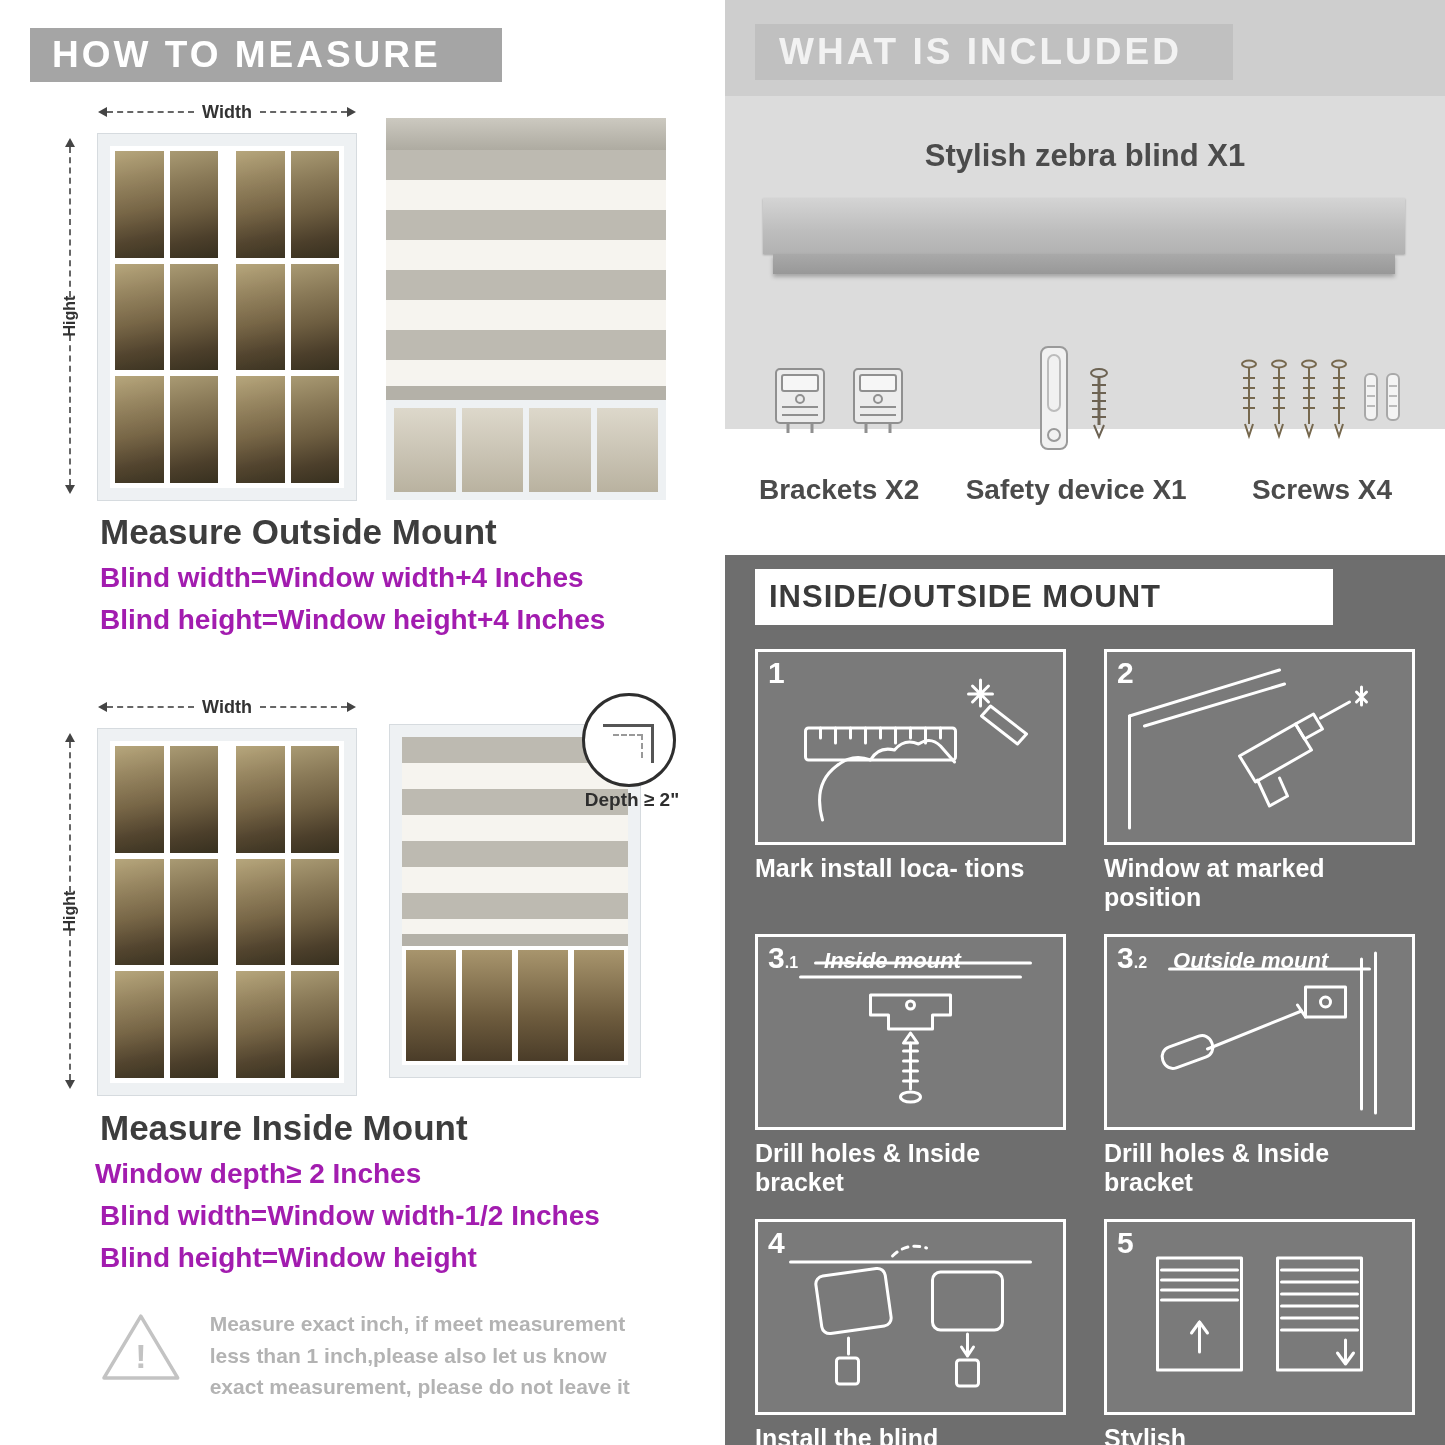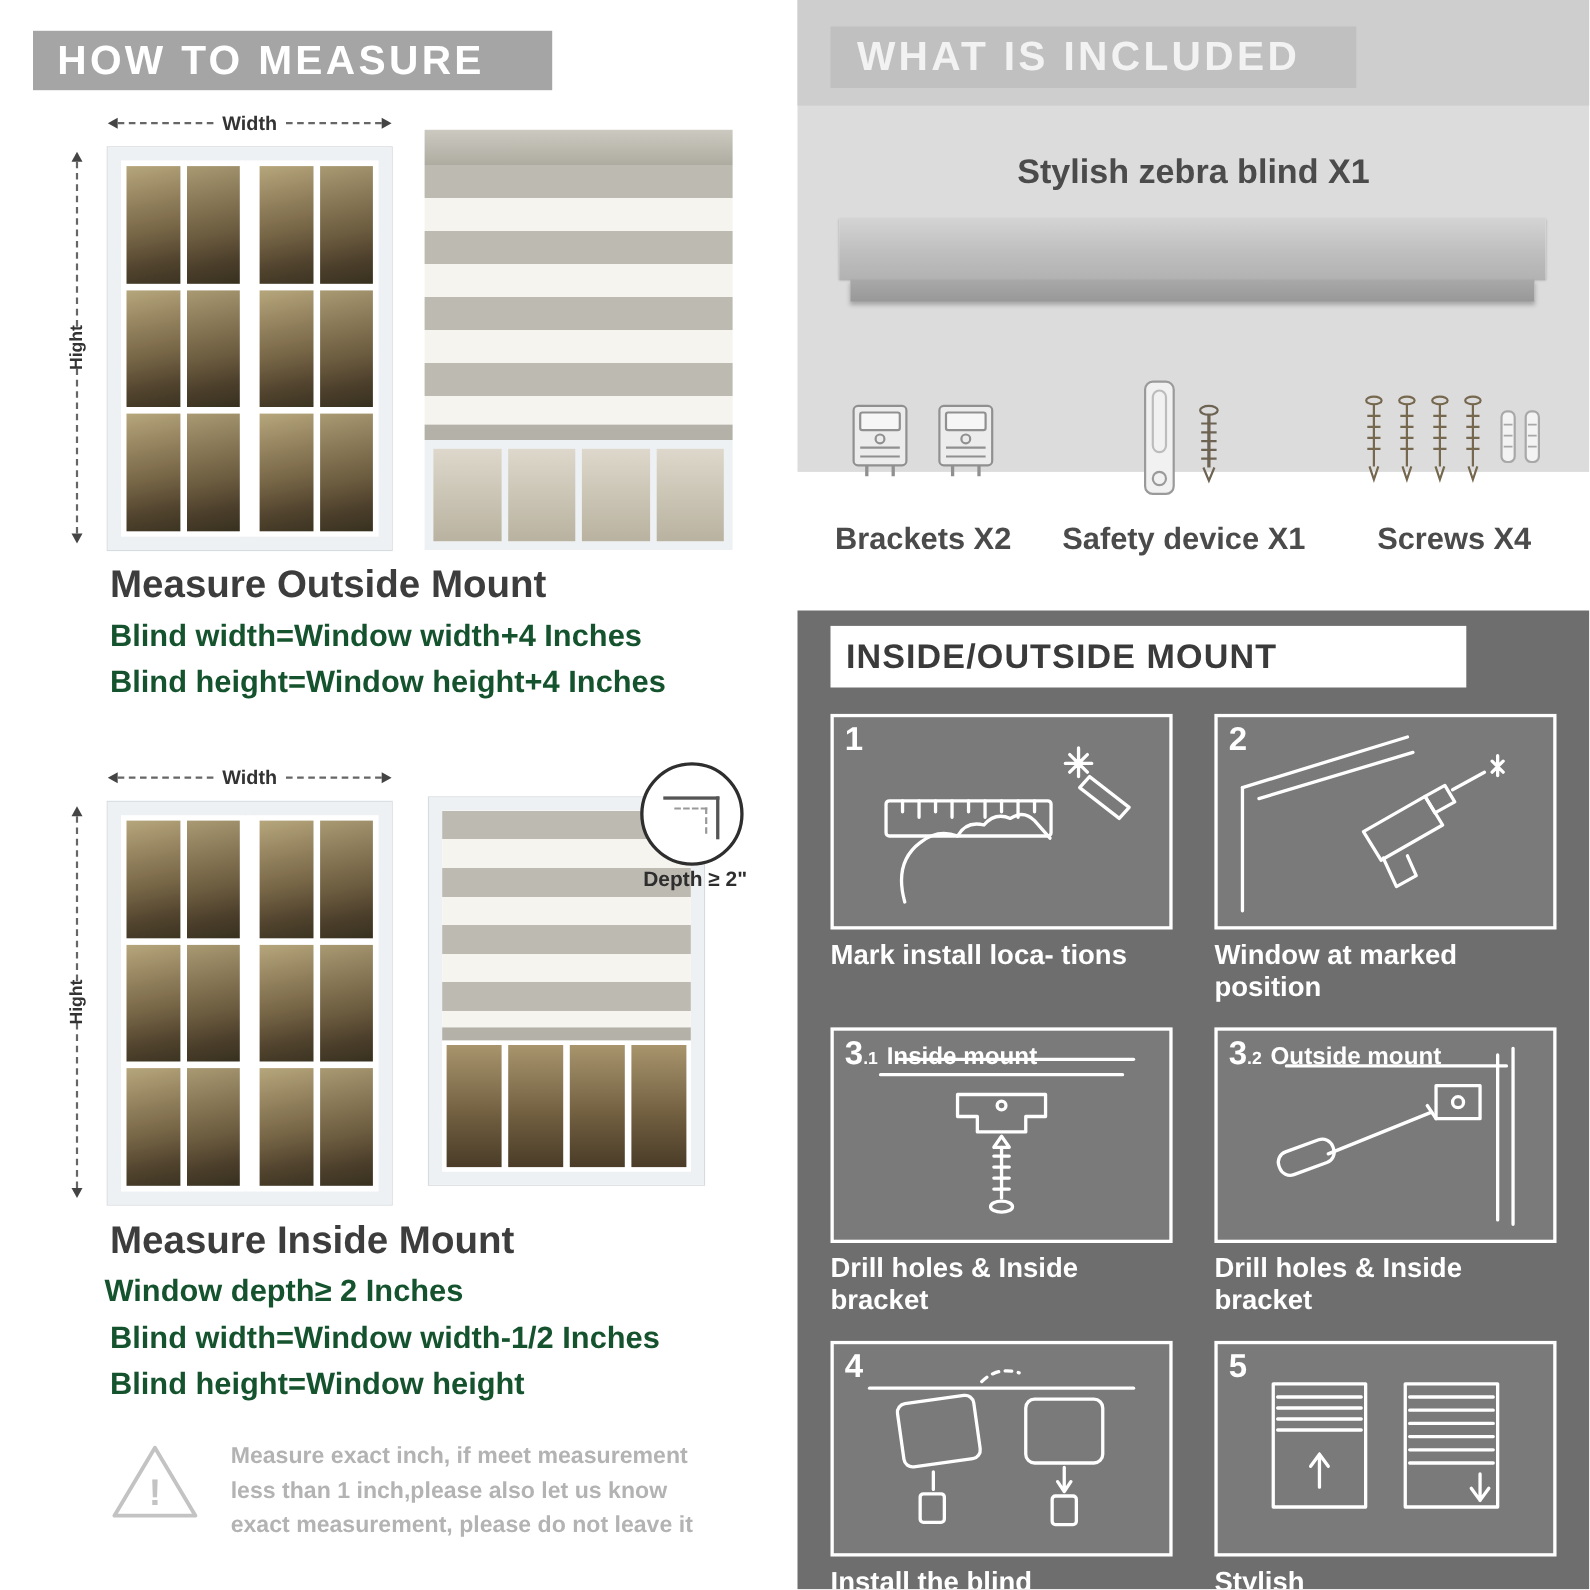--- a/index.html
+++ b/index.html
@@ -57,21 +57,21 @@
   .depthcircle{position:absolute;right:-36px;top:-32px;width:88px;height:88px;border:3px solid #2e2e2e;
                border-radius:50%;background:#fff;}
   .depthcircle .c1{position:absolute;left:18px;top:28px;width:48px;height:36px;
                    border-top:3px solid #555;border-right:3px solid #555;}
   .depthcircle .c2{position:absolute;left:28px;top:38px;width:28px;height:22px;
                    border-top:2px dashed #999;border-right:2px dashed #999;}
   .depthlabel{position:absolute;right:-62px;top:64px;width:140px;text-align:center;
               font-size:19px;font-weight:bold;color:#2e2e2e;}
 
   .mtitle{position:absolute;left:100px;font-size:35px;font-weight:bold;color:#3d3d3d;margin:0;}
-  .mline{position:absolute;left:100px;font-size:28px;font-weight:bold;color:#14532d;margin:0;white-space:nowrap;}
+  .mline{position:absolute;left:100px;font-size:28px;font-weight:bold;color:#a21caf;margin:0;white-space:nowrap;}
 
   .warn{position:absolute;left:98px;top:1308px;width:540px;display:flex;gap:26px;align-items:flex-start;}
   .warntext{font-size:21px;font-weight:bold;color:#b3b3b3;line-height:1.5;width:430px;}
 
   
   .included{position:absolute;left:725px;top:0;width:720px;height:429px;background:#dcdcdc;}
   .iband{position:absolute;left:0;top:0;width:100%;height:96px;background:#cecece;}
   .iheader{position:absolute;left:30px;top:24px;width:478px;height:56px;background:#c0c0c0;
            color:#f2f2f2;font-size:37px;font-weight:bold;letter-spacing:3px;line-height:56px;
            padding-left:24px;box-sizing:border-box;}
@@ -92,21 +92,21 @@
   .mheader{position:absolute;left:30px;top:14px;width:578px;height:56px;background:#fff;
            color:#3a3a3a;font-size:31px;font-weight:bold;letter-spacing:1px;line-height:56px;
            padding-left:14px;box-sizing:border-box;}
   .steps{position:absolute;left:30px;right:30px;top:94px;display:grid;
          grid-template-columns:1fr 1fr;column-gap:38px;row-gap:22px;}
   .step{display:flex;flex-direction:column;}
   .cell{height:196px;border:3px solid #fff;background:#7a7a7a;position:relative;box-sizing:border-box;}
   .stephead{position:absolute;left:10px;top:4px;color:#fff;font-weight:bold;display:flex;align-items:baseline;z-index:2;}
   .num{font-size:30px;}
   .sub{font-size:16px;}
-  .stitle{font-size:22px;margin-left:8px;}
+  .stitle{font-size:22px;margin-left:26px;font-style:italic;}
   .art{position:absolute;inset:0;width:100%;height:100%;}
   .art path,.art rect,.art line,.art circle,.art ellipse{stroke:#fff;stroke-width:3;fill:none;
        stroke-linecap:round;stroke-linejoin:round;}
   .caption{margin-top:9px;color:#fff;font-size:25px;font-weight:bold;}
 </style>
 </head>
 <body>
 
 <div class="page">
 

